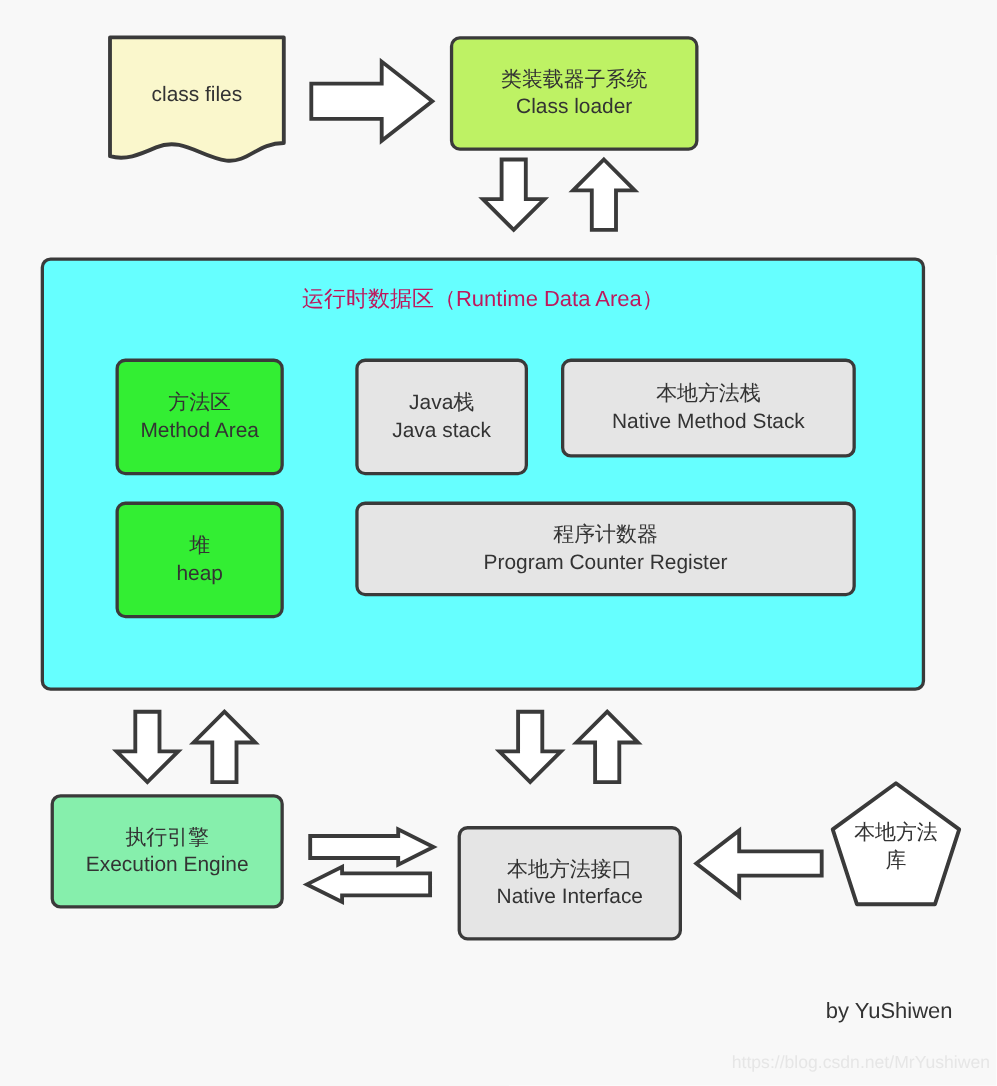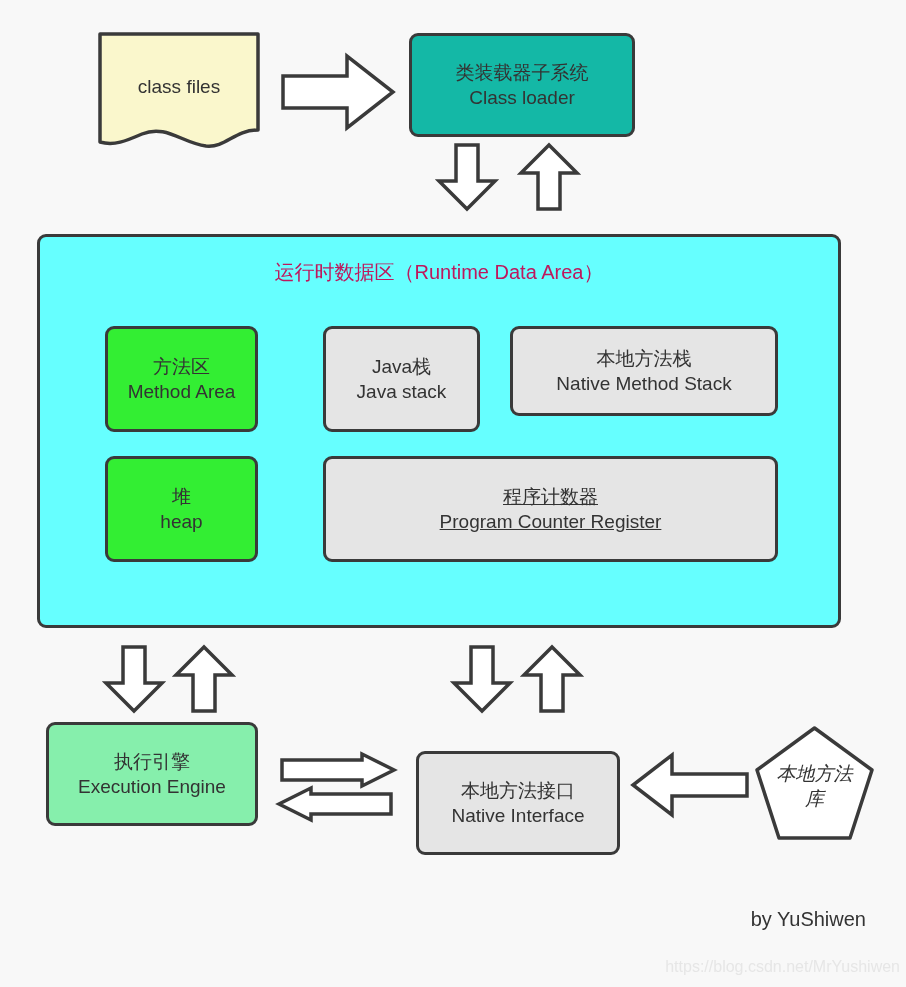--- a/index.html
+++ b/index.html
@@ -45,48 +45,48 @@
   #class-files .docsvg {
     position: absolute;
     left: -4px; top: -4px;
     width: 166px; height: 120px;
   }
   #class-files .txt { position: relative; font-size: 19px; }
 
   
   #class-loader {
     left: 409px; top: 33px; width: 226px; height: 104px;
-    background: #14b8a6;
+    background: #bef264;
   }
 
   
   #runtime-area {
     left: 37px; top: 234px; width: 804px; height: 394px;
     background: #66ffff;
     justify-content: flex-start;
     padding-top: 22px;
   }
   #runtime-title { font-size: 20px; color: #be185d; }
 
   #method-area  { left: 105px; top: 326px; width: 153px; height: 106px; background: #33ee33; }
   #java-stack   { left: 323px; top: 326px; width: 157px; height: 106px; }
   #native-stack { left: 510px; top: 326px; width: 268px; height: 90px; text-align: center; }
   #heap         { left: 105px; top: 456px; width: 153px; height: 106px; background: #33ee33; }
-  #pc-register  { left: 323px; top: 456px; width: 455px; height: 106px; text-decoration: underline; }
+  #pc-register  { left: 323px; top: 456px; width: 455px; height: 86px; }
 
   
   #execution-engine {
     left: 46px; top: 722px; width: 212px; height: 104px;
     background: #86efac;
   }
   #native-interface {
     left: 416px; top: 722px; width: 204px; height: 104px; margin-top: 29px;
   }
   #native-library {
-    left: 757px; top: 728px; width: 115px; height: 116px; font-style: italic;
+    left: 757px; top: 712px; width: 115px; height: 116px;
   }
   #native-library .pentsvg {
     position: absolute; left: -4px; top: -4px; width: 123px; height: 124px;
   }
   #native-library .txt {
     position: relative; font-size: 19px; width: 86px;
   }
 
   
   .arrow { position: absolute; }

